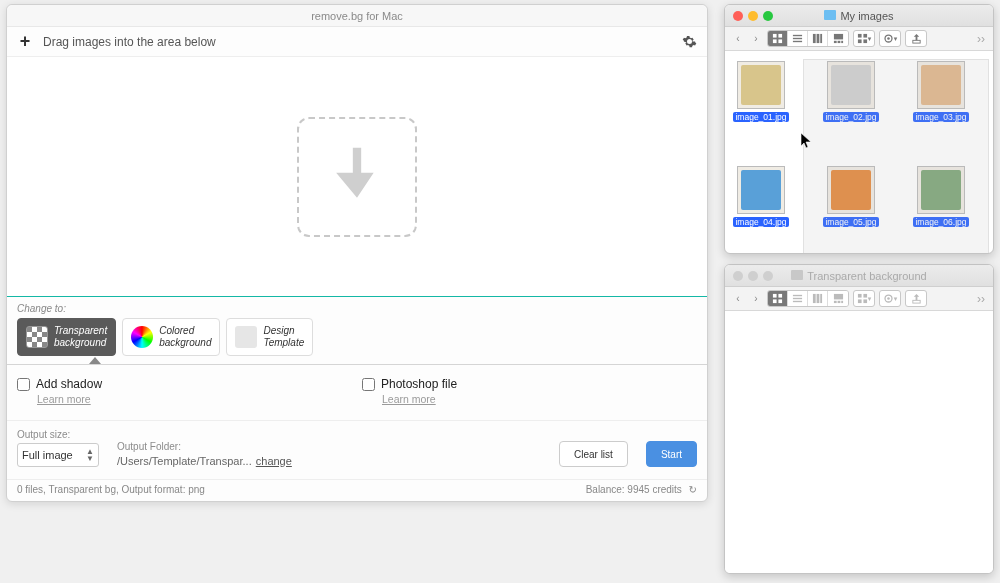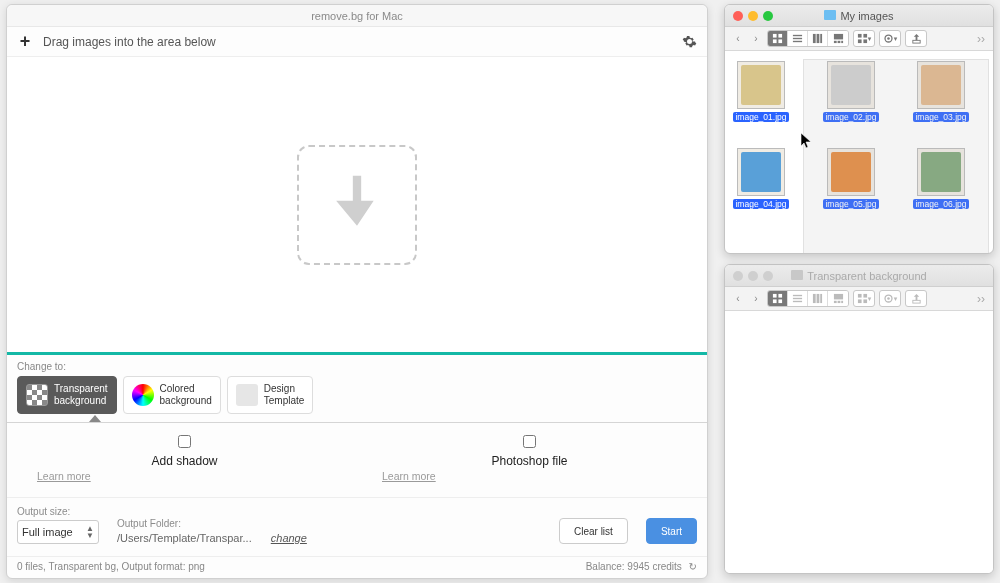--- a/index.html
+++ b/index.html
@@ -1,53 +1,53 @@
 <!DOCTYPE html>
 <html><head>
 <meta charset="utf-8">
 <style>
   * { box-sizing: border-box; margin: 0; padding: 0; font-family: -apple-system, BlinkMacSystemFont, "Segoe UI", Helvetica, Arial, sans-serif; }
   body { width: 1000px; height: 583px; background: #f0f0f0; position: relative; overflow: hidden; font-size: 12px; color: #333; }
   
   
-  .app-window { position: absolute; left: 6px; top: 4px; width: 702px; height: 575px; background: #fdfdfd; border: 1px solid #d0d0d0; border-radius: 6px; box-shadow: 0 2px 8px rgba(0,0,0,0.12); display: flex; flex-direction: column; }
+  .app-window { position: absolute; left: 6px; top: 4px; width: 702px; height: 498px; background: #fdfdfd; border: 1px solid #d0d0d0; border-radius: 6px; box-shadow: 0 2px 8px rgba(0,0,0,0.12); display: flex; flex-direction: column; }
   .app-titlebar { height: 22px; text-align: center; font-size: 11px; color: #8a8a8a; line-height: 22px; background: #f7f7f7; border-bottom: 1px solid #e8e8e8; border-radius: 6px 6px 0 0; }
   .toolbar { height: 30px; display: flex; align-items: center; padding: 0 8px; border-bottom: 1px solid #eee; }
   .plus-btn { width: 20px; height: 20px; display: flex; align-items: center; justify-content: center; font-size: 18px; font-weight: 600; color: #333; cursor: pointer; }
   .hint-text { margin-left: 8px; font-size: 12px; color: #555; flex: 1; }
   .gear-btn { width: 20px; height: 20px; display: flex; align-items: center; justify-content: center; color: #444; cursor: pointer; }
   
   .drop-area { flex: 1; display: flex; align-items: center; justify-content: center; background: #fff; }
   .drop-target { width: 120px; height: 120px; border: 2px dashed #c8c8c8; border-radius: 12px; display: flex; align-items: center; justify-content: center; }
   .drop-target svg { width: 50px; height: 60px; fill: #cfcfcf; }
   
-  .change-to-section { padding: 6px 10px 8px 10px; border-top: 3px solid #14b8a6; }
+  .change-to-section { padding: 6px 10px 8px 10px; border-top: 1px solid #14b8a6; font-style: italic; }
   .change-to-label { font-size: 10px; color: #888; margin-bottom: 4px; }
   .bg-options { display: flex; gap: 6px; position: relative; }
   .bg-option { display: flex; align-items: center; gap: 6px; padding: 6px 8px; border: 1px solid #ddd; border-radius: 4px; cursor: pointer; font-size: 10px; line-height: 12px; background: #fff; }
   .bg-option.selected { background: #5a5a5a; color: #fff; border-color: #5a5a5a; }
   .swatch { width: 22px; height: 22px; border-radius: 3px; flex-shrink: 0; }
   .swatch-checker { background: repeating-conic-gradient(#888 0 25%, #fff 0 50%) 0/10px 10px; border: 1px solid #999; }
   .swatch-color { background: conic-gradient(red, yellow, lime, cyan, blue, magenta, red); border-radius: 50%; width: 22px; height: 22px; }
   .swatch-design { background: #e6e6e6; }
   .pointer-notch { position: absolute; left: 72px; bottom: -8px; width: 0; height: 0; border-left: 6px solid transparent; border-right: 6px solid transparent; border-bottom: 7px solid #888; }
   
   .options-row { display: flex; padding: 12px 10px 14px 10px; border-top: 1px solid #d5d5d5; border-bottom: 1px solid #eee; gap: 10px; }
   .opt-col { flex: 1; }
-  .opt-head { display: flex; align-items: center; gap: 6px; font-size: 12px; color: #222; flex-direction: column; }
+  .opt-head { display: flex; align-items: center; gap: 6px; font-size: 12px; color: #222; }
   .opt-head input[type=checkbox] { width: 13px; height: 13px; accent-color: #4a90e2; }
   .opt-desc { font-size: 10.5px; color: #9a9a9a; margin-top: 2px; margin-left: 20px; }
   .learn-more { font-size: 10.5px; color: #9a9a9a; text-decoration: underline; margin-left: 20px; margin-top: 2px; cursor: pointer; display: inline-block; }
   
   .output-row { display: flex; align-items: flex-end; padding: 8px 10px 12px 10px; gap: 18px; border-bottom: 1px solid #eee; }
   .out-col { display: flex; flex-direction: column; gap: 3px; }
   .out-label { font-size: 10px; color: #8c8c8c; }
   .out-select { width: 82px; height: 24px; border: 1px solid #ccc; border-radius: 3px; font-size: 11px; padding: 0 4px; display: flex; align-items: center; justify-content: space-between; background: #fff; cursor: pointer; }
   .out-folder { font-size: 11px; color: #666; }
-  .out-folder .change { text-decoration: underline; color: #555; cursor: pointer; margin-left: 16px; font-style: italic; }
+  .out-folder .change { text-decoration: underline; color: #555; cursor: pointer; margin-left: 1px; }
   .out-spacer { flex: 1; }
   .btn { height: 26px; padding: 0 14px; border-radius: 4px; font-size: 10px; display: flex; align-items: center; cursor: pointer; border: 1px solid #ccc; background: #fff; color: #333; }
   .btn.primary { background: #4a90e2; color: #fff; border-color: #4a90e2; }
   
   .statusbar { padding: 4px 10px 6px 10px; display: flex; justify-content: space-between; font-size: 10px; color: #888; }
   .refresh-ico { margin-left: 4px; }
   
   
   .finder { position: absolute; background: #fff; border: 1px solid #c4c4c4; border-radius: 6px; box-shadow: 0 3px 10px rgba(0,0,0,0.18); display: flex; flex-direction: column; overflow: hidden; }
   .finder.top { left: 724px; top: 4px; width: 270px; height: 250px; z-index: 5; }
@@ -65,21 +65,21 @@
   .f-toolbar { height: 24px; background: #f3f3f3; border-bottom: 1px solid #d8d8d8; display: flex; align-items: center; padding: 0 6px; gap: 4px; }
   .nav-arrow { width: 14px; height: 16px; display: flex; align-items: center; justify-content: center; color: #888; font-size: 10px; cursor: pointer; }
   .view-group { display: flex; border: 1px solid #c8c8c8; border-radius: 3px; overflow: hidden; height: 17px; }
   .view-btn { width: 20px; display: flex; align-items: center; justify-content: center; background: #fff; cursor: pointer; border-right: 1px solid #ddd; }
   .view-btn:last-child { border-right: none; }
   .view-btn.active { background: #787878; }
   .view-btn svg, .tb-btn svg { width: 11px; height: 11px; }
   .tb-btn { width: 22px; height: 17px; border: 1px solid #c8c8c8; border-radius: 3px; background: #fff; display: flex; align-items: center; justify-content: center; cursor: pointer; }
   .tb-right { margin-left: auto; color: #aaa; font-size: 12px; padding: 0 2px; }
   
-  .f-content { flex: 1; padding: 10px 8px; display: flex; flex-wrap: wrap; gap: 26px 34px; align-content: flex-start; position: relative; }
+  .f-content { flex: 1; padding: 10px 8px; display: flex; flex-wrap: wrap; gap: 44px 34px; align-content: flex-start; position: relative; }
   .file-item { width: 56px; display: flex; flex-direction: column; align-items: center; gap: 3px; cursor: pointer; }
   .thumb { width: 48px; height: 48px; border: 1px solid #bbb; background: #f0ece4; padding: 3px; display: flex; align-items: center; justify-content: center; }
   .thumb-inner { width: 100%; height: 100%; border-radius: 2px; }
   .file-label { font-size: 8.5px; color: #fff; background: #2a63ff; padding: 0 2px; border-radius: 2px; white-space: nowrap; max-width: 62px; overflow: hidden; text-overflow: clip; }
   
   
   .drag-overlay { position: absolute; left: 78px; top: 8px; width: 186px; height: 196px; background: rgba(180,180,180,0.15); border: 1px solid rgba(120,120,120,0.15); pointer-events: none; }
   .cursor-dot { position: absolute; left: 76px; top: 82px; width: 12px; height: 16px; pointer-events: none; z-index: 10; }
   .cursor-dot svg { width: 12px; height: 16px; }
   

